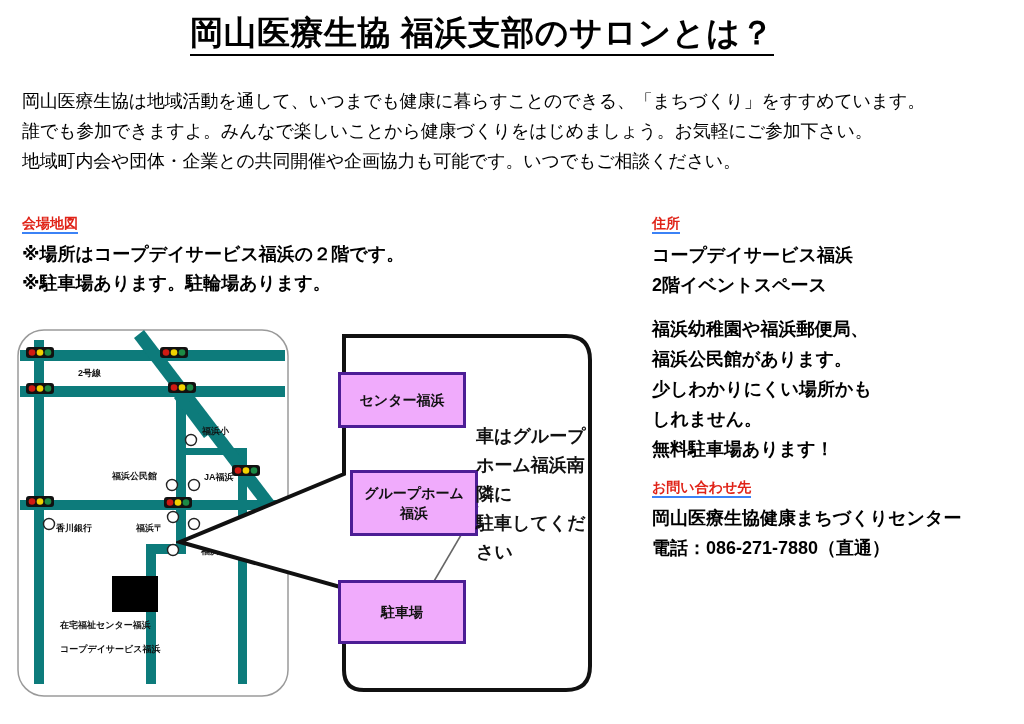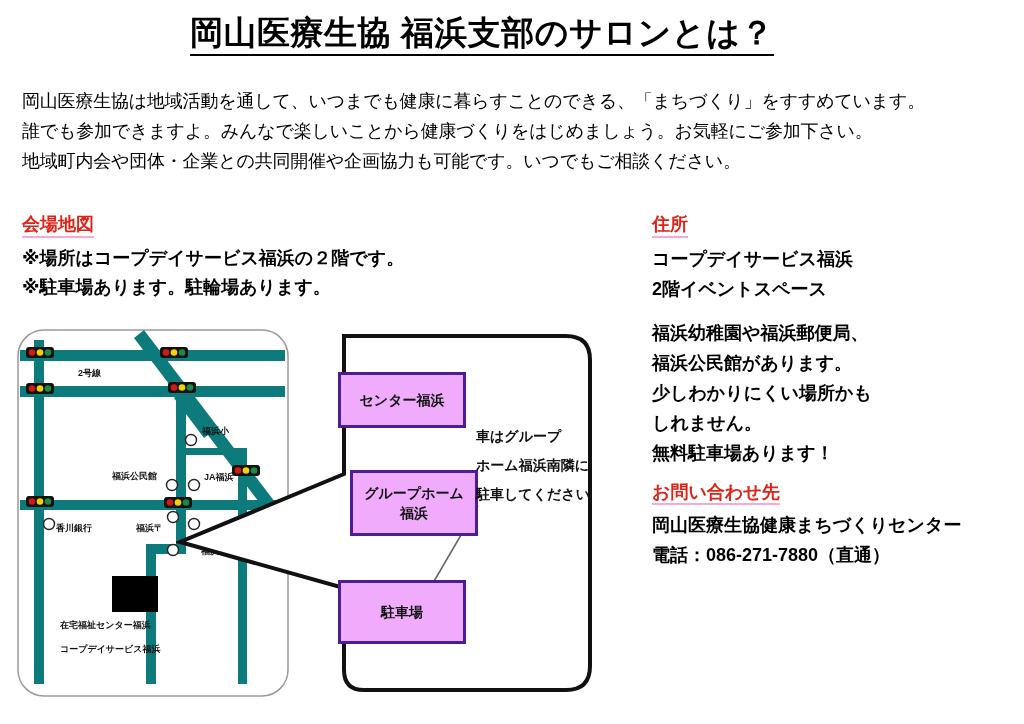--- a/index.html
+++ b/index.html
@@ -52,25 +52,25 @@
   }
 
   
   #left-col {
     position: absolute;
     left: 22px;
     top: 214px;
     width: 600px;
   }
   .sec-head {
-    font-size: 18px;
+    font-size: 14px;
     font-weight: bold;
     color: #e02318;
     display: inline-block;
-    border-bottom: 2px solid #f9a8d4;
+    border-bottom: 2px solid #3b82f6;
     padding-bottom: 1px;
     line-height: 1.15;
   }
   .note-line {
     font-size: 18px;
     font-weight: bold;
     line-height: 29px;
     white-space: nowrap;
   }
 
@@ -113,21 +113,21 @@
   }
   #cbox-center { left: 162px; top: 42px;  width: 128px; height: 56px; }
   #cbox-group  { left: 162px; top: 140px; width: 128px; height: 66px; margin-left: 12px; }
   #cbox-park   { left: 162px; top: 250px; width: 128px; height: 64px; }
 
   #car-note {
     position: absolute;
     left: 300px;
     top: 92px;
     width: 122px;
-    font-size: 14px;
+    font-size: 18px;
     font-weight: bold;
     line-height: 29px;
     color: #111;
   }
 
   
   #right-col {
     position: absolute;
     left: 652px;
     top: 214px;

